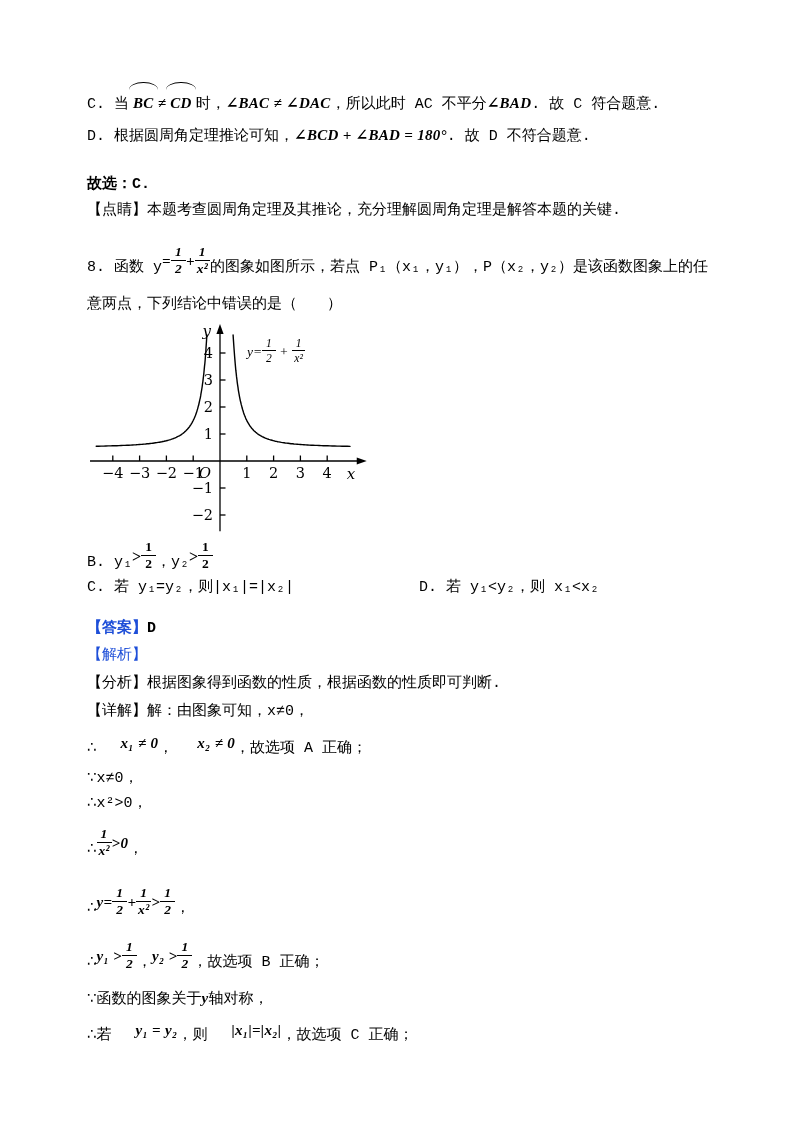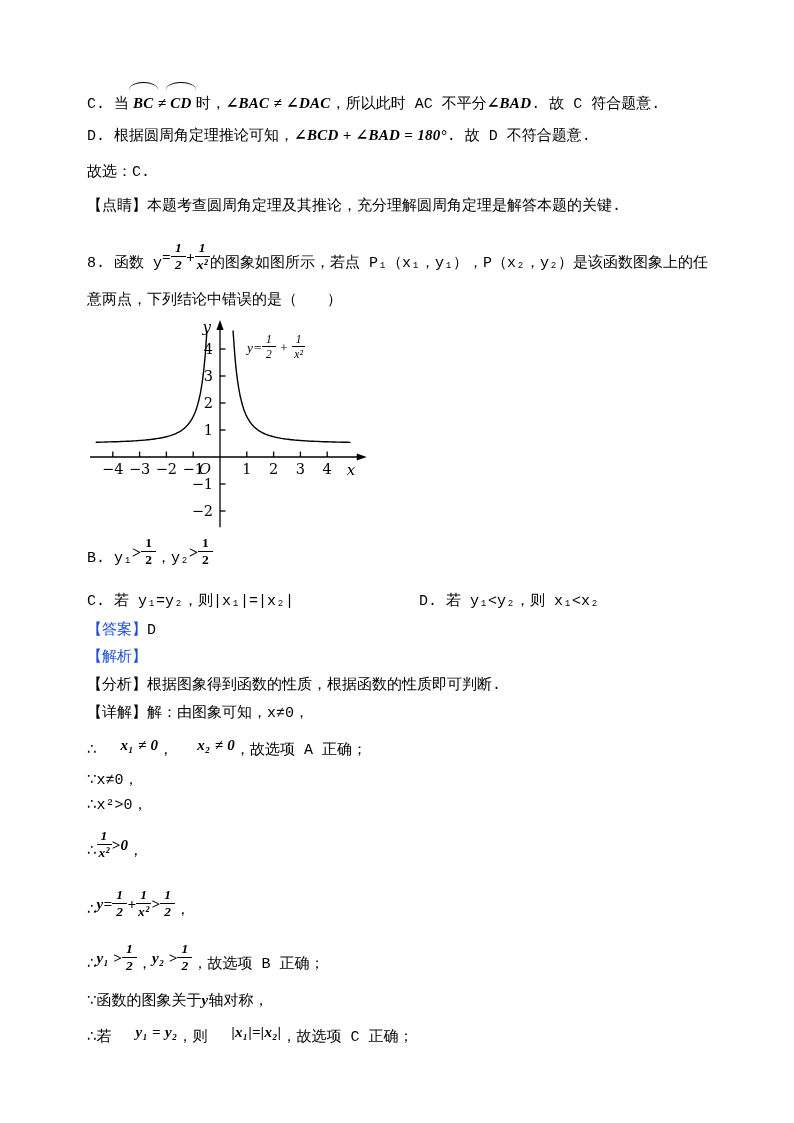--- a/index.html
+++ b/index.html
@@ -13,22 +13,22 @@
   .page{padding:88px 86px 0 87px;}
   .line{line-height:30px;}
   .lh26{line-height:26px;}
   .lh28{line-height:28px;}
   .lh25{line-height:25px;}
   .lh34{line-height:34px;}
   .lh44{line-height:44px;}
   .lh46{line-height:46px;}
   .lh50{line-height:50px;}
   .lh54{line-height:54px;}
-  .mt6{margin-top:8px;}
-  .mt8{margin-top:8px;}
+  .mt6{margin-top:20px;font-weight:bold;}
+  .mt8{margin-top:0;}
   .mt14{margin-top:14px;}
   
   .bm{
     font-family:"Liberation Serif","DejaVu Serif","DejaVu Sans",serif;
     font-weight:bold;font-style:italic;font-size:15px;letter-spacing:.3px;
   }
   .raise{vertical-align:4px;display:inline-block;margin-left:24px;}
   
   .arc{position:relative;display:inline-block;padding:0 2px;margin:0 2px;}
   .arc::before{
@@ -123,21 +123,21 @@
           <polyline points="9.2,123.2 11.7,123.2 14.1,123.1 16.5,123.1 18.9,123.0 21.2,122.9 23.4,122.9 25.7,122.8 27.8,122.7 29.9,122.7 32.0,122.6 34.1,122.5 36.1,122.4 38.0,122.4 39.9,122.3 41.8,122.2 43.7,122.1 45.5,122.0 47.2,121.9 49.0,121.8 50.7,121.6 52.3,121.5 54.0,121.4 55.5,121.3 57.1,121.1 58.6,121.0 60.1,120.8 61.6,120.7 63.1,120.5 64.5,120.4 65.9,120.2 67.2,120.0 68.5,119.8 69.8,119.6 71.1,119.4 72.4,119.2 73.6,119.0 74.8,118.8 76.0,118.5 77.1,118.3 78.2,118.0 79.3,117.8 80.4,117.5 81.5,117.2 82.5,116.9 83.6,116.6 84.6,116.2 85.5,115.9 86.5,115.5 87.4,115.2 88.3,114.8 89.2,114.4 90.1,113.9 91.0,113.5 91.8,113.0 92.7,112.6 93.5,112.1 94.3,111.6 95.1,111.0 95.8,110.5 96.6,109.9 97.3,109.3 98.0,108.6 98.7,108.0 99.4,107.3 100.1,106.6 100.8,105.8 101.4,105.0 102.1,104.2 102.7,103.4 103.3,102.5 103.9,101.6 104.5,100.6 105.1,99.6 105.6,98.6 106.2,97.5 106.7,96.4 107.3,95.2 107.8,94.0 108.3,92.8 108.8,91.4 109.3,90.1 109.8,88.6 110.2,87.1 110.7,85.6 111.1,83.9 111.6,82.3 112.0,80.5 112.4,78.7 112.8,76.8 113.3,74.8 113.7,72.7 114.0,70.5 114.4,68.3 114.8,66.0 115.2,63.5 115.5,61.0 115.9,58.3 116.2,55.6 116.6,52.7 116.9,49.7 117.2,46.6 117.5,43.4 117.9,40.0 118.2,36.5 118.5,32.8 118.8,29.0 119.0,25.0 119.3,20.9 119.6,16.5 119.9,12.0" fill="none" stroke="#000" stroke-width="1.4" stroke-linecap="round"></polyline>
           <polyline points="146.1,12.0 146.4,16.6 146.7,21.0 147.0,25.3 147.3,29.3 147.6,33.2 147.9,36.9 148.2,40.5 148.5,43.9 148.8,47.2 149.2,50.4 149.5,53.4 149.9,56.3 150.2,59.1 150.6,61.8 151.0,64.3 151.3,66.8 151.7,69.1 152.1,71.4 152.5,73.6 152.9,75.6 153.3,77.6 153.8,79.5 154.2,81.4 154.7,83.1 155.1,84.8 155.6,86.5 156.1,88.0 156.5,89.5 157.0,90.9 157.5,92.3 158.1,93.6 158.6,94.9 159.1,96.1 159.7,97.2 160.2,98.4 160.8,99.4 161.4,100.4 162.0,101.4 162.6,102.4 163.2,103.3 163.9,104.1 164.5,105.0 165.2,105.8 165.9,106.5 166.5,107.3 167.2,108.0 168.0,108.6 168.7,109.3 169.5,109.9 170.2,110.5 171.0,111.1 171.8,111.6 172.6,112.2 173.5,112.7 174.3,113.1 175.2,113.6 176.1,114.0 177.0,114.5 177.9,114.9 178.9,115.3 179.8,115.7 180.8,116.0 181.8,116.4 182.8,116.7 183.9,117.0 185.0,117.3 186.1,117.6 187.2,117.9 188.3,118.2 189.5,118.4 190.7,118.7 191.9,118.9 193.1,119.1 194.4,119.4 195.7,119.6 197.0,119.8 198.3,120.0 199.7,120.1 201.1,120.3 202.6,120.5 204.0,120.7 205.5,120.8 207.0,121.0 208.6,121.1 210.2,121.2 211.8,121.4 213.5,121.5 215.2,121.6 216.9,121.7 218.7,121.9 220.5,122.0 222.3,122.1 224.2,122.2 226.1,122.3 228.1,122.4 230.1,122.4 232.1,122.5 234.2,122.6 236.4,122.7 238.5,122.8 240.8,122.8 243.0,122.9 245.3,123.0 247.7,123.0 250.1,123.1 252.6,123.1 255.1,123.2 257.7,123.3 260.3,123.3 263.0,123.4" fill="none" stroke="#000" stroke-width="1.4" stroke-linecap="round"></polyline>
         </svg>
       <div class="curve-label"><span>y=</span><span class="frac"><span class="num">1</span><span class="den">2</span></span>&nbsp;<span>+</span>&nbsp;<span class="frac it-den"><span class="num">1</span><span class="den">x²</span></span></div>
     </div>
 
     <div>
       <div class="opt-row">
         <p class="opt"><span>B.</span>&nbsp;<span>y₁</span><span class="opt-b-frac"><span class="gt">&gt;</span><span class="frac"><span class="num">1</span><span class="den">2</span></span></span><span>，</span><span>y₂</span><span class="opt-b-frac"><span class="gt">&gt;</span><span class="frac"><span class="num">1</span><span class="den">2</span></span></span></p>
       </div>
-      <div class="opt-row" style="margin-top:24px;">
+      <div class="opt-row" style="margin-top:6px;">
         <p class="opt"><span>C.</span>&nbsp;<span>若 y₁=y₂，则|x₁|=|x₂|</span></p>
         <p class="opt"><span>D.</span>&nbsp;<span>若 y₁&lt;y₂，则 x₁&lt;x₂</span></p>
       </div>
     </div>
   </div>
 
   <div>
     <p class="line lh26 mt6"><span class="tag-blue">【答案】</span><span>D</span></p>
     <p class="line lh28"><span class="tag-blue">【解析】</span></p>
     <p class="line lh28"><span>【分析】</span><span>根据图象得到函数的性质，根据函数的性质即可判断.</span></p>

